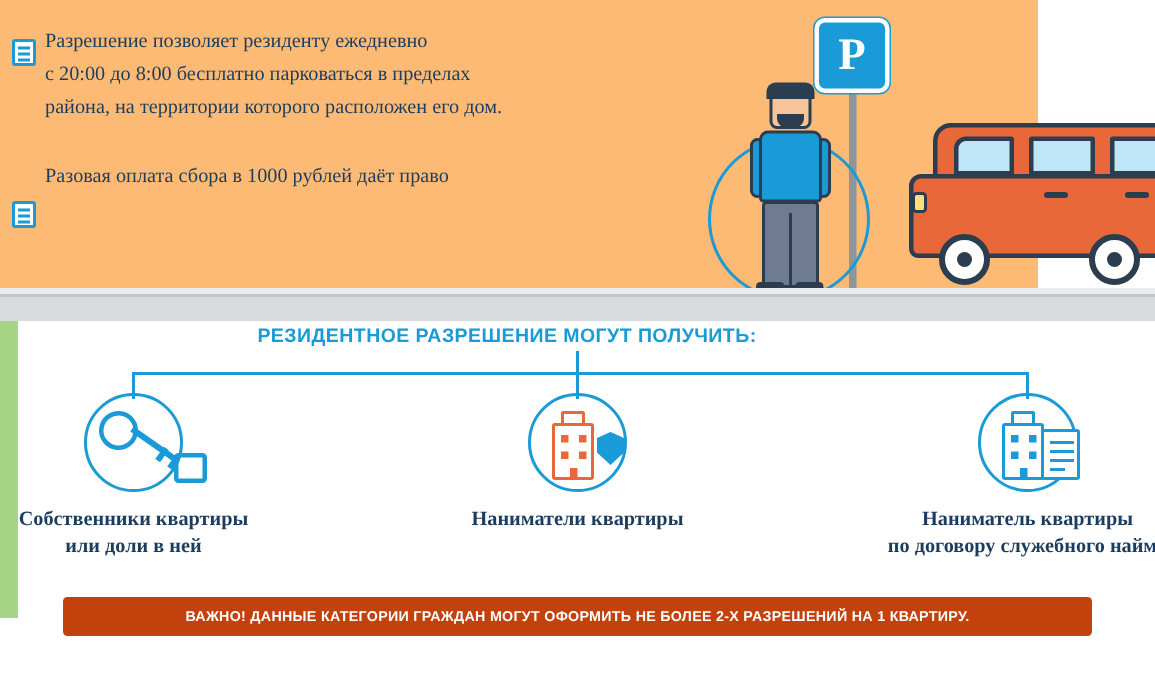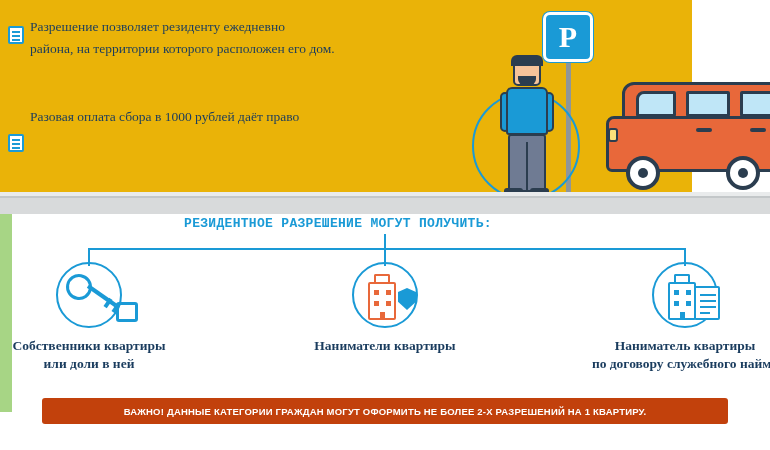--- a/index.html
+++ b/index.html
@@ -11,21 +11,21 @@
   }
   #root {
     position: relative;
     width: 770px; height: 450px;
     background: #ffffff;
   }
 
   
   .top-band {
     position: absolute; left: 0; top: 0; width: 692px; height: 200px;
-    background: #eab308;
+    background: #fdba74;
     text-decoration: underline;
   }
   .text-block {
     position: absolute;
     color: #1a3c5e;
     font-size: 13.5px;
     line-height: 22px;
     font-family: "Liberation Serif", serif;
   }
   .tb1 { left: 30px; top: 16px; width: 400px; }
@@ -175,21 +175,21 @@
   }
   .wheel-1 { left: 26px; }
   .wheel-2 { left: 126px; }
 
   
   .headline {
     position: absolute; left: 0; top: 216px; width: 676px;
     text-align: center;
     color: #1a9ad6; font-size: 13px; font-weight: bold;
     letter-spacing: .3px;
-    font-family: Liberation Mono, monospace;
+    font-family: Liberation Sans, sans-serif;
   }
 
   
   .conn { position: absolute; background: #1a9ad6; }
   .conn-v-main { left: 384px; top: 234px; width: 2px; height: 16px; }
   .conn-h { left: 88px; top: 248px; width: 598px; height: 2px; }
   .conn-v1 { left: 88px; top: 248px; width: 2px; height: 18px; }
   .conn-v2 { left: 384px; top: 248px; width: 2px; height: 18px; }
   .conn-v3 { left: 684px; top: 248px; width: 2px; height: 18px; }
 
@@ -284,20 +284,21 @@
 
 <div id="root">
 
   <div class="top-band">
 
     <div class="side-icon si1"></div>
     <div class="side-icon si2"></div>
 
     <div class="text-block tb1">
       <div>Разрешение позволяет резиденту ежедневно</div>
+      <div>с 20:00 до 8:00 бесплатно парковаться в пределах</div>
       <div>района, на территории которого расположен его дом.</div>
     </div>
 
     <div class="text-block tb2">
       <div>Разовая оплата сбора в 1000 рублей даёт право</div>
     </div>
 
     <div class="sign-pole"></div>
     <div class="sign-plate">
       <span>P</span>

